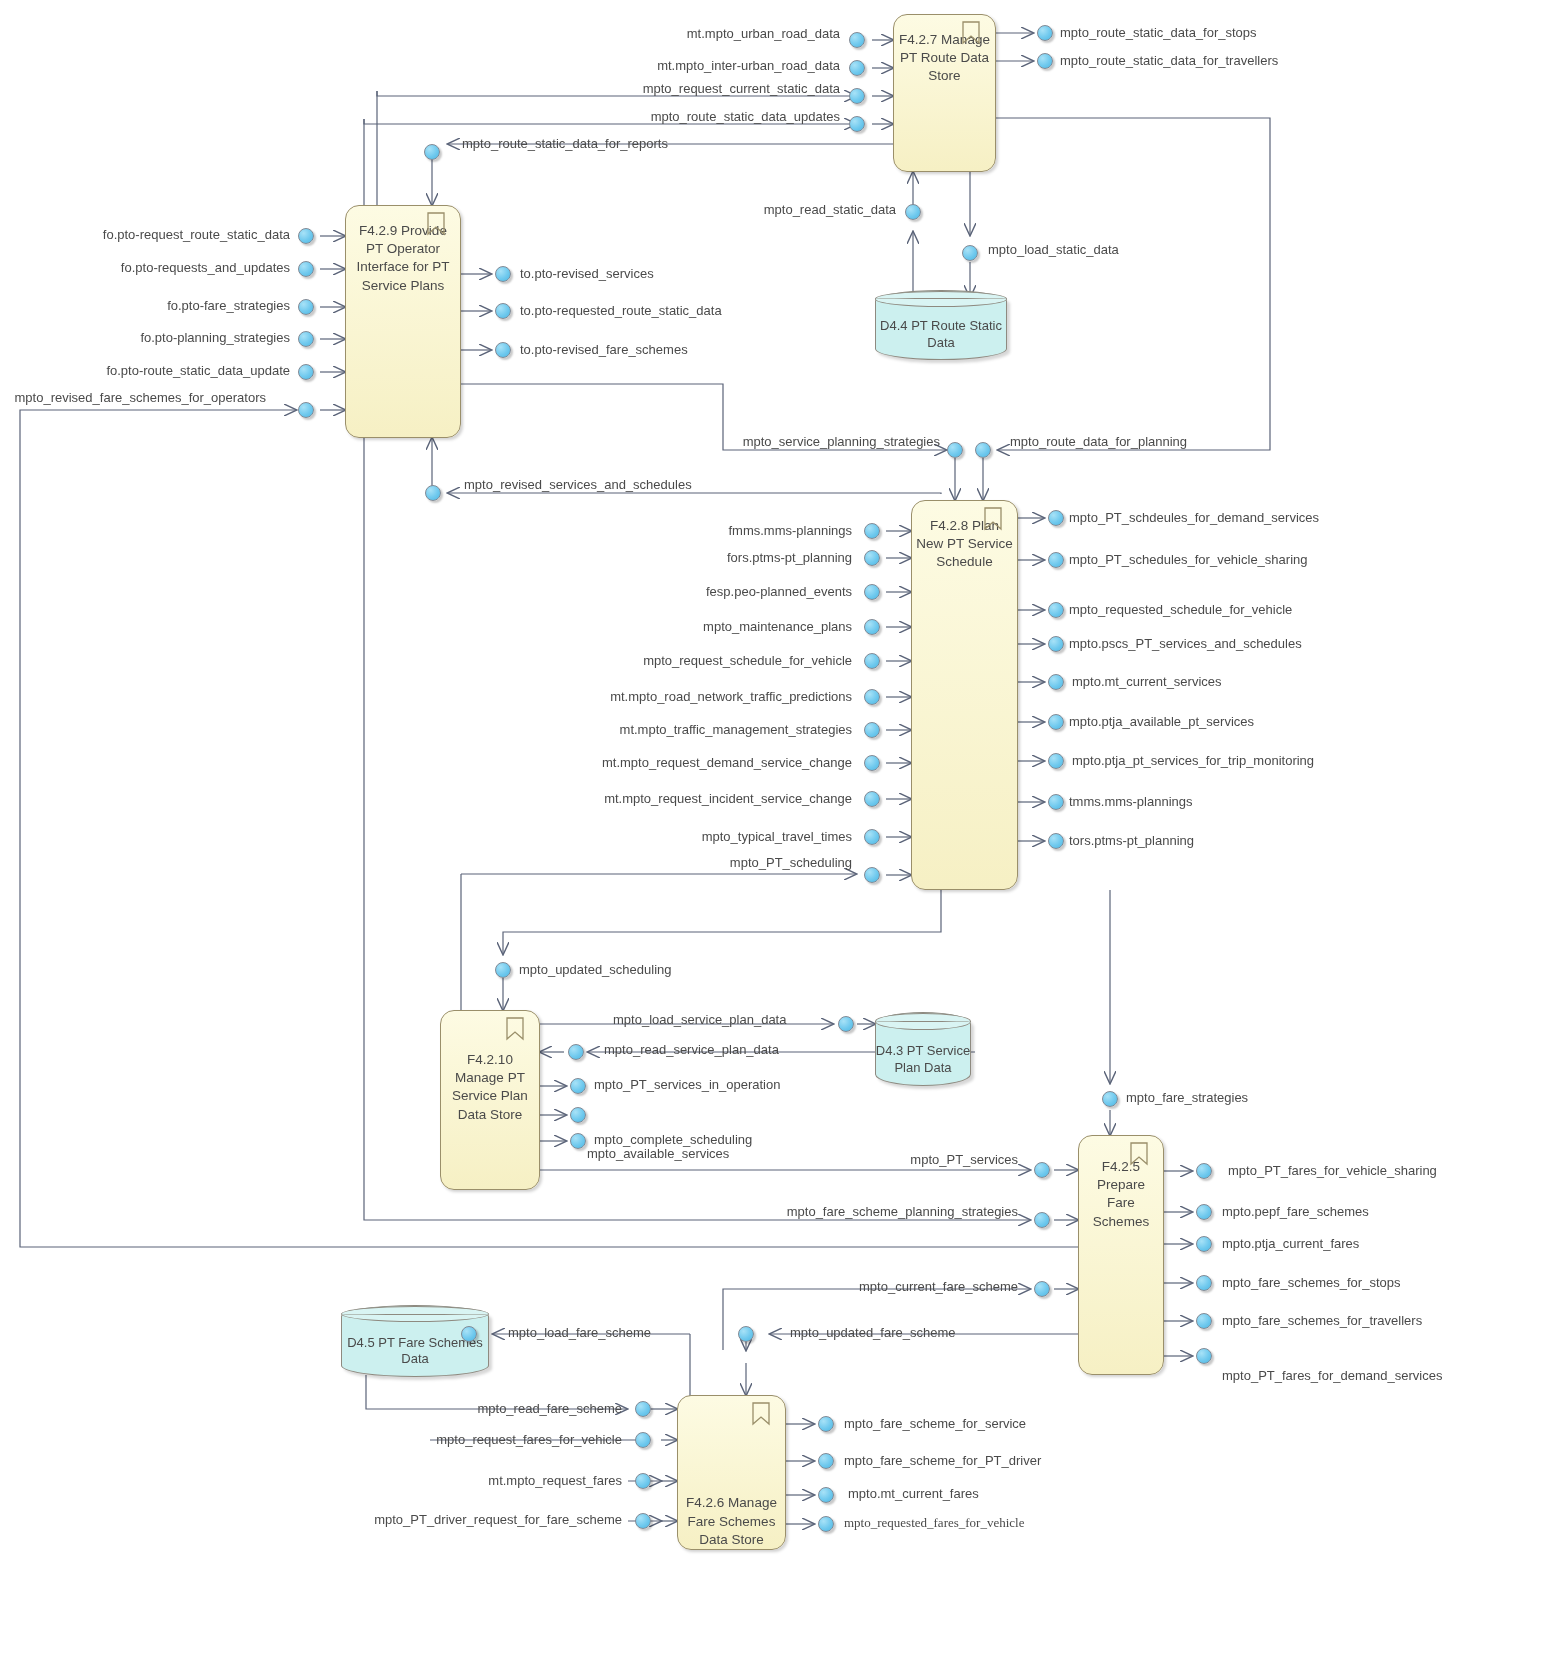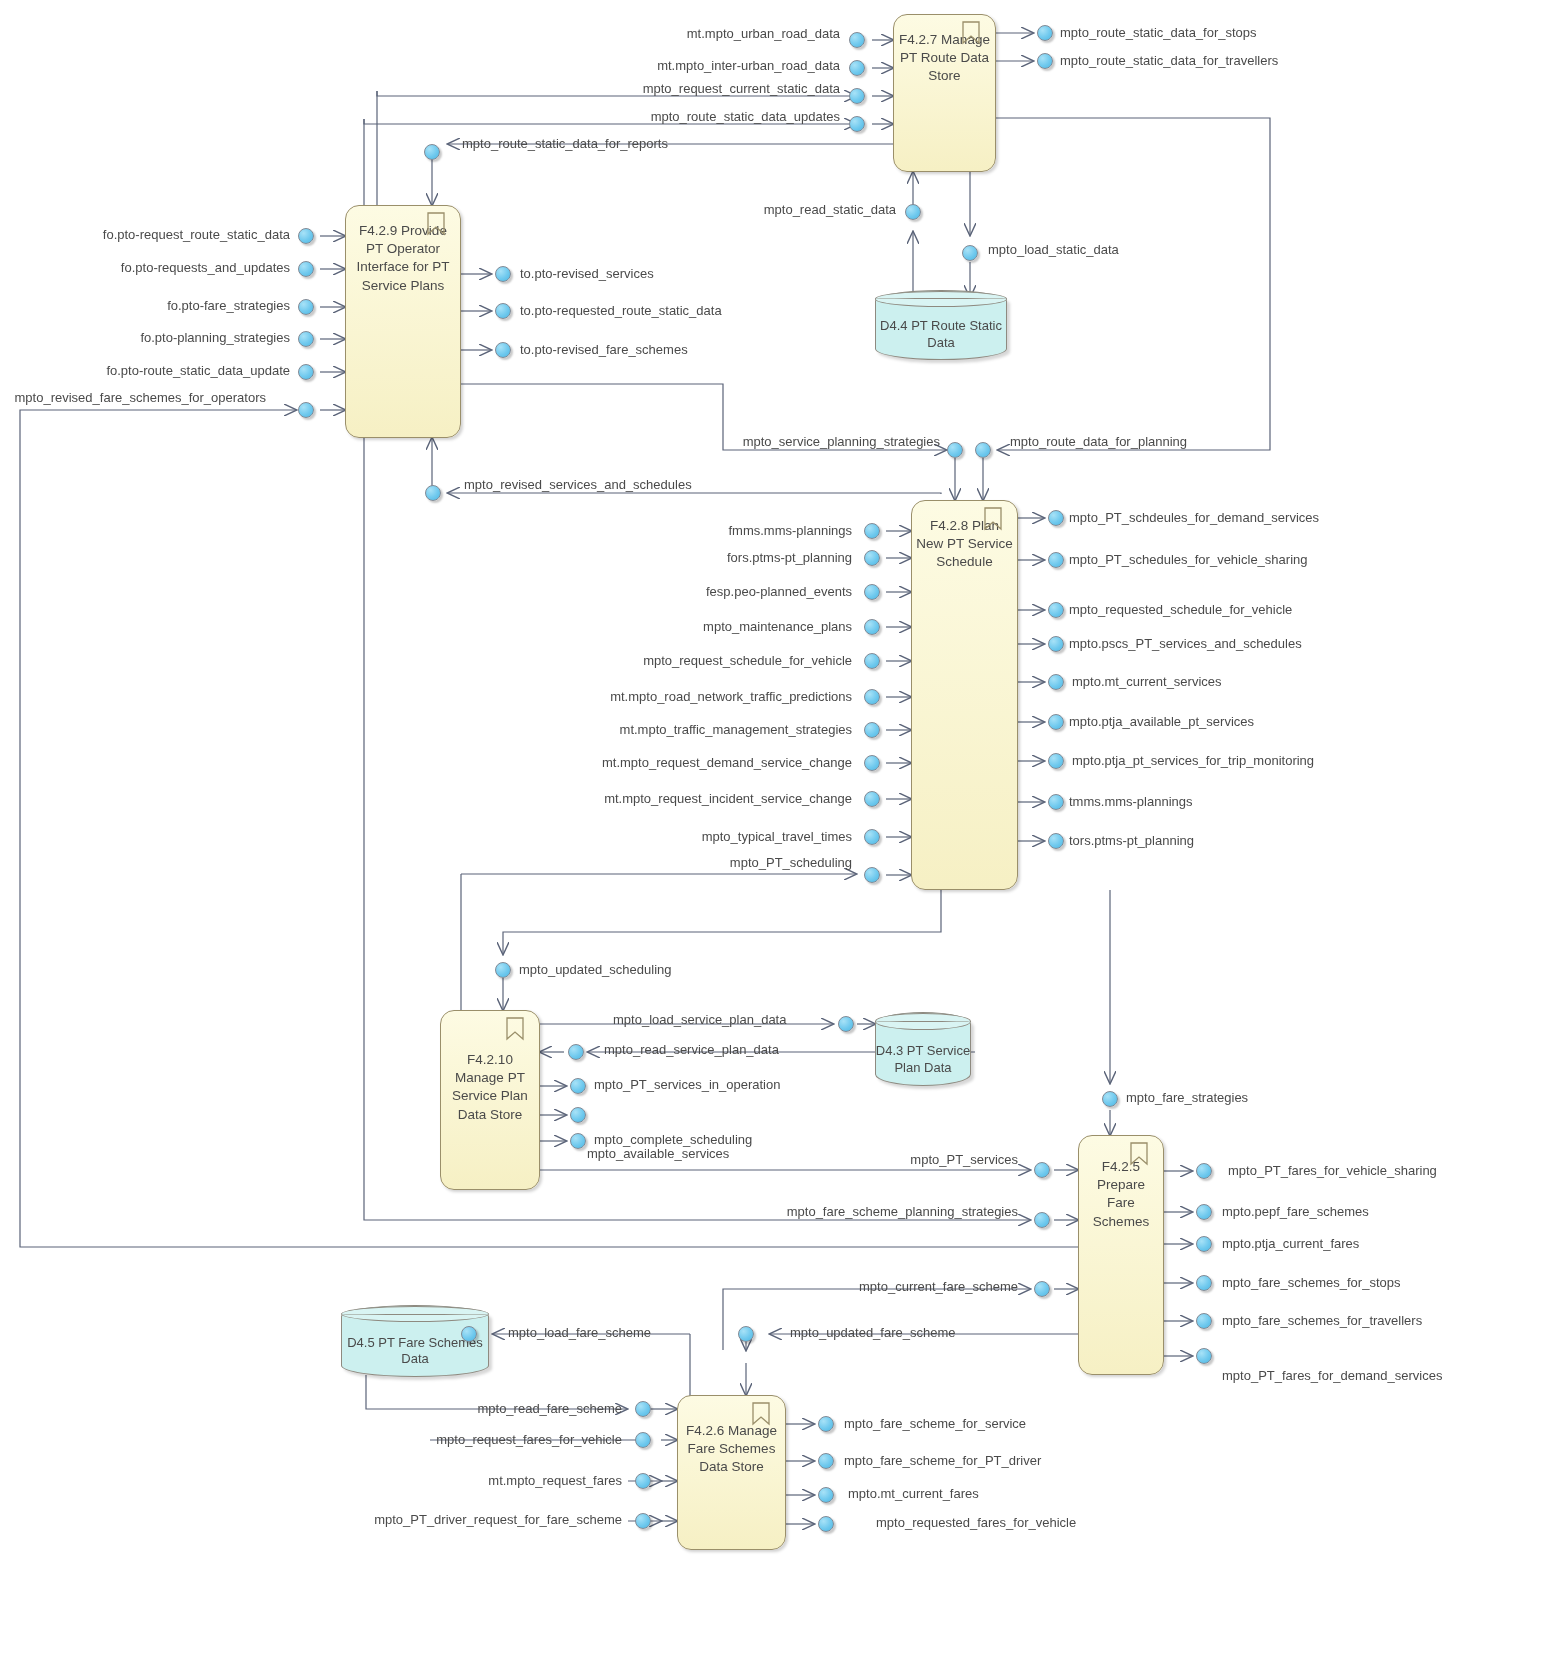--- a/index.html
+++ b/index.html
@@ -222,21 +222,21 @@
     <div class="ptitle">F4.2.10 Manage PT Service Plan Data Store</div>
   </div>
 
   <div class="proc" style="left:1078px;top:1135px;width:86px;height:240px;padding-top:22px;">
     <svg class="bm" viewBox="0 0 20 24">
       <path d="M2,1 L18,1 L18,22 L10,15 L2,22 Z" fill="none" stroke="#9a8f6a" stroke-width="1.3"></path>
     </svg>
     <div class="ptitle">F4.2.5 Prepare Fare Schemes</div>
   </div>
 
-  <div class="proc" style="left:677px;top:1395px;width:109px;height:155px;padding-top:26px;">
+  <div class="proc" style="left:677px;top:1395px;width:109px;height:155px;padding-top:26px;align-items:flex-end;">
     <svg class="bm" viewBox="0 0 20 24">
       <path d="M2,1 L18,1 L18,22 L10,15 L2,22 Z" fill="none" stroke="#9a8f6a" stroke-width="1.3"></path>
     </svg>
     <div class="ptitle">F4.2.6 Manage Fare Schemes Data Store</div>
   </div>
 
   <div class="store" style="left:875px;top:290px;width:132px;height:70px;border-radius:25px;">
     <div class="cyl"></div>
     <div class="lid1"></div>
     <div class="lid2"></div>
@@ -419,15 +419,15 @@
   <div class="lbl" style="left:790px;top:1326px;">mpto_updated_fare_scheme</div>
 
   <div class="lbl r" style="left:390px;top:1402px;width:232px;">mpto_read_fare_scheme</div>
   <div class="lbl r" style="left:390px;top:1433px;width:232px;">mpto_request_fares_for_vehicle</div>
   <div class="lbl r" style="left:390px;top:1474px;width:232px;">mt.mpto_request_fares</div>
   <div class="lbl r" style="left:360px;top:1513px;width:262px;">mpto_PT_driver_request_for_fare_scheme</div>
 
   <div class="lbl" style="left:844px;top:1417px;">mpto_fare_scheme_for_service</div>
   <div class="lbl" style="left:844px;top:1454px;">mpto_fare_scheme_for_PT_driver</div>
   <div class="lbl" style="left:848px;top:1487px;">mpto.mt_current_fares</div>
-  <div class="lbl" style="left:876px;top:1516px;">mpto_requested_fares_for_vehicle</div>
+  <div class="lbl" style="left:844px;top:1516px;font-family:Liberation Serif, serif;">mpto_requested_fares_for_vehicle</div>
 
 </div>
 
 </body></html>

